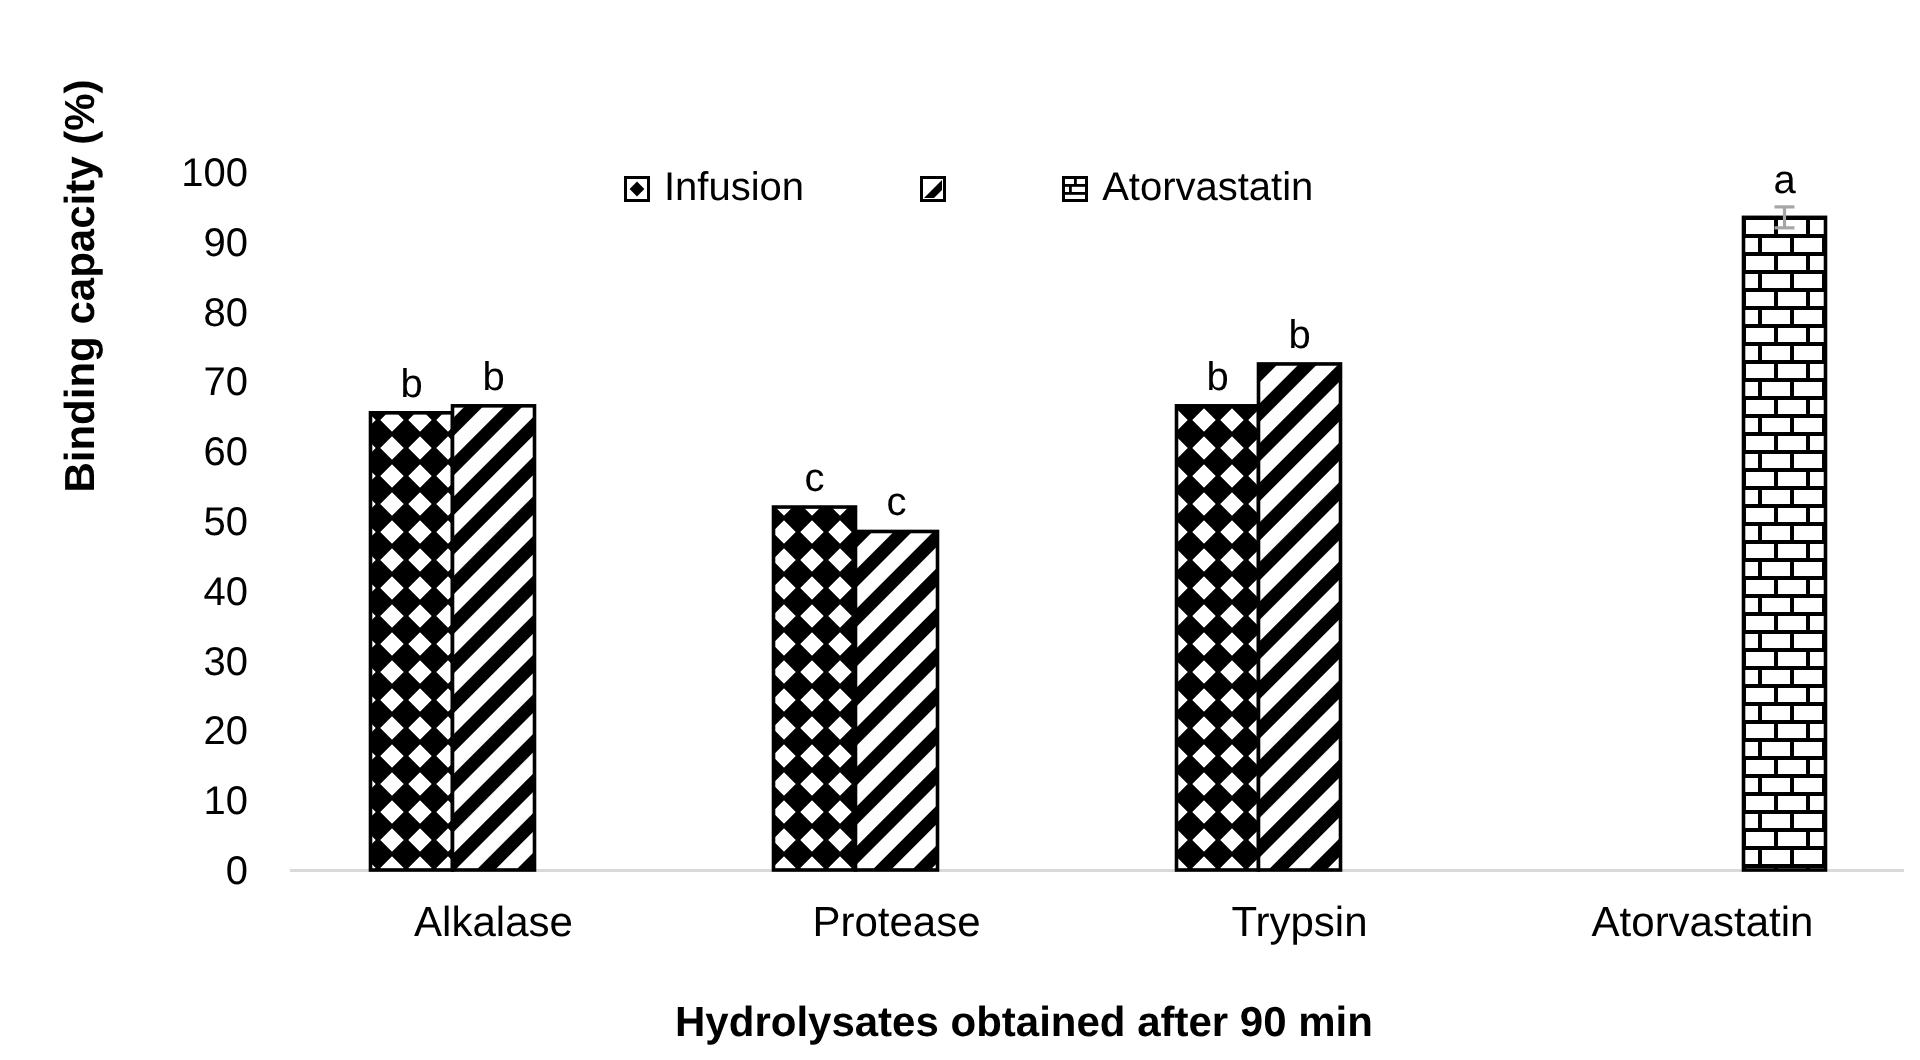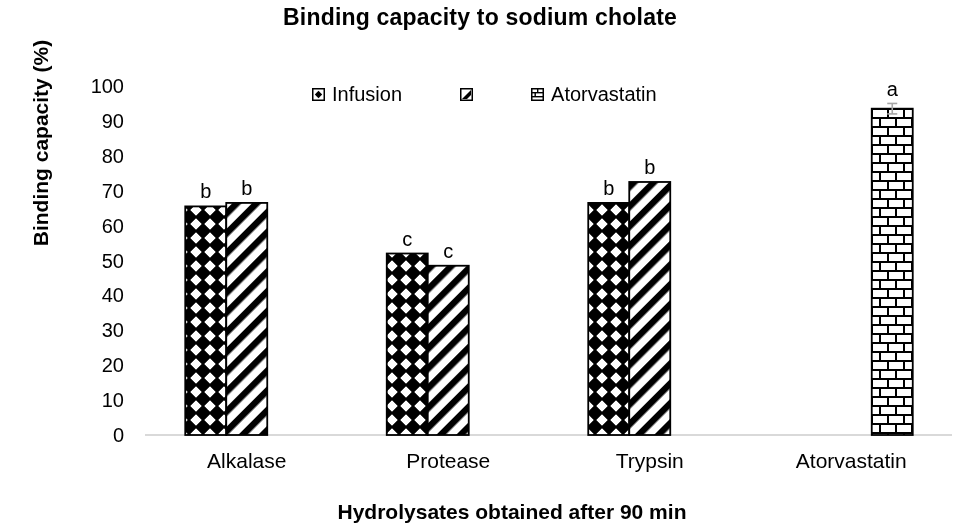--- a/index.html
+++ b/index.html
@@ -16,21 +16,20 @@
   .legend-item svg{display:block;}
   .legend-label{font-size:20px;}
   #plot-svg{position:absolute;left:0;top:0;}
   text{font-family:"Liberation Sans", sans-serif;}
 </style>
 </head>
 <body>
 
 <div class="page">
 
-  <div class="chart-title">Binding capacity to sodium cholate</div>
 
   <div class="y-axis-title">Binding capacity (%)</div>
 
   <div class="legend">
     <div class="legend-item">
       <svg width="13" height="13">
         <rect x="0.75" y="0.75" width="11.5" height="11.5" fill="#ffffff" stroke="#000" stroke-width="1.5"></rect>
         <path d="M6.5 2.8 L10.2 6.5 L6.5 10.2 L2.8 6.5 Z" fill="#000"></path>
       </svg>
       <span class="legend-label">Infusion</span>

